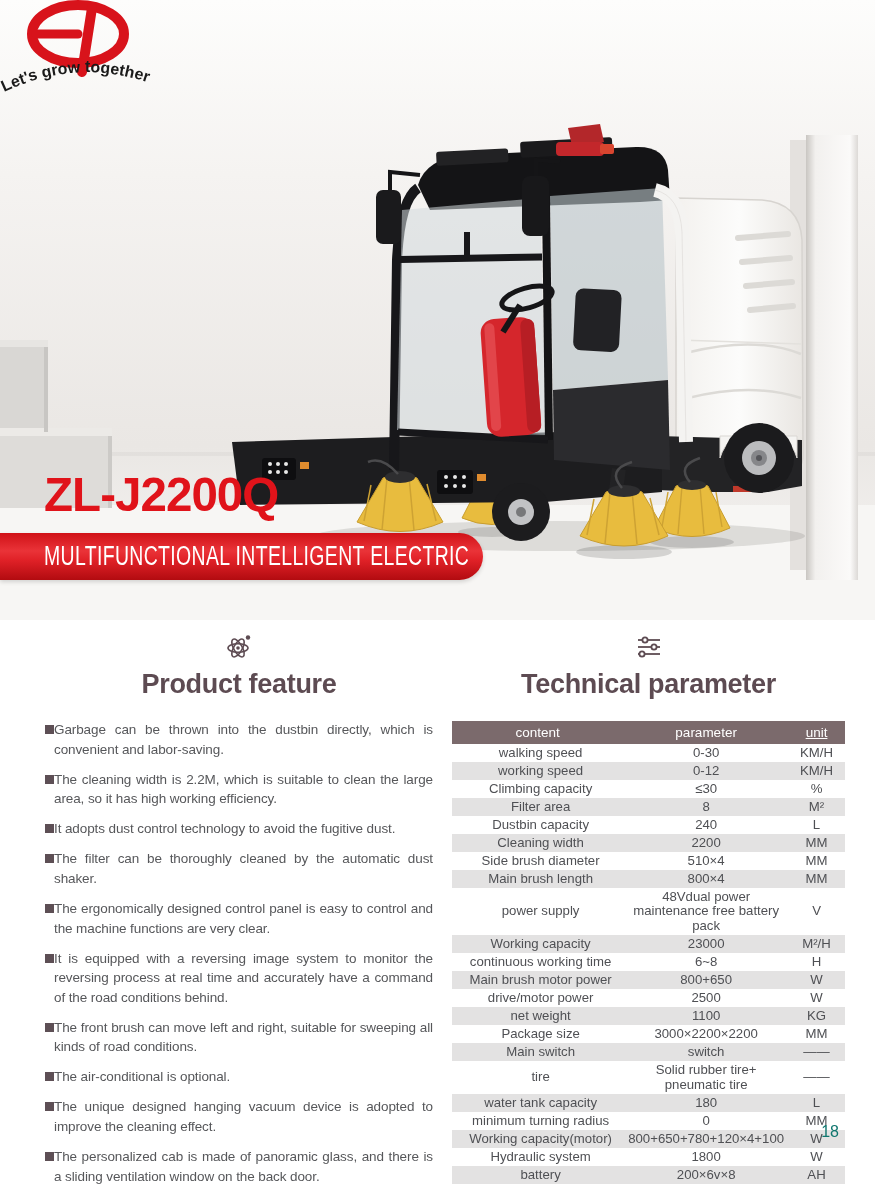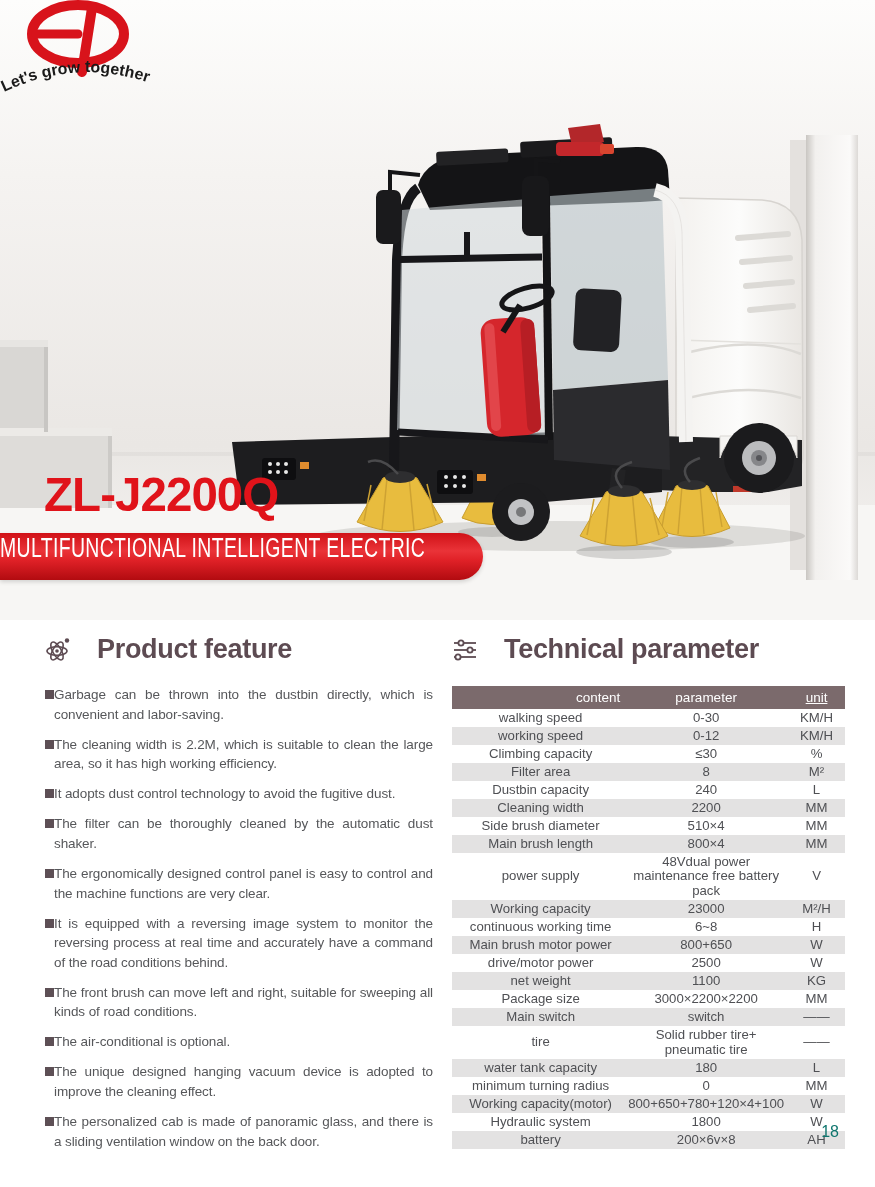--- a/index.html
+++ b/index.html
@@ -12,39 +12,39 @@
   .hero svg { position:absolute; top:0; left:0; }
 
   .logo { position:absolute; left:84px; top:52px; width:170px; height:100px; }
 
   .model-title { position:absolute; left:44px; top:466px; font-size:49px; font-weight:900;
                  color:#e0131a; letter-spacing:-1px; transform:scaleX(0.97); transform-origin:left; }
 
   .banner { position:absolute; left:0; top:533px; width:483px; height:47px;
             border-radius:0 26px 26px 0;
             background:linear-gradient(180deg,#d01117 0%,#ea3338 38%,#e02127 58%,#b20b10 100%);
-            display:flex; align-items:flex-start; box-shadow:0 2px 4px rgba(0,0,0,.15); }
+            display:flex; align-items:center; padding-left:44px; box-shadow:0 2px 4px rgba(0,0,0,.15); }
   .banner span { color:#ffffff; font-size:27px; font-weight:500; white-space:nowrap;
                  transform:scaleX(0.72); transform-origin:left center; letter-spacing:0.5px; }
 
   
-  .col-heading { display:flex; align-items:center; gap:26px; color:#5d4b52; }
+  .col-heading { display:flex; align-items:center; gap:9px; color:#5d4b52;flex-direction:column; }
   .col-heading h2 { font-size:27px; font-weight:bold; color:#5d4b52; letter-spacing:-0.3px; }
 
   .features { position:absolute; left:45px; top:634px; width:388px; }
   .feature-list { list-style:none; margin-top:20px; }
   .feature-list li { display:flex; margin-bottom:10.5px; font-size:13.5px;
                      line-height:1.45; color:#56575a; text-align:justify; letter-spacing:-0.1px; }
   .feature-list .bullet { flex:none; width:9px; height:9px; background:#5d4f55; margin-top:5px; }
 
   .specs { position:absolute; left:452px; top:634px; width:393px; }
   table.spec { width:393px; margin-top:21px; border-collapse:collapse; font-size:13.2px; color:#4f5054; }
   table.spec th { background:#7b6a6c; color:#ffffff; font-weight:normal; font-size:13.5px;
                   height:23px; padding:2px 4px; }
-  table.spec th:nth-child(1) { text-align:right; padding-left:3px; width:46%;margin-top:29px; }
+  table.spec th:nth-child(1) { text-align:center; padding-left:3px; width:46%;margin-top:29px; }
   table.spec th:nth-child(2) { text-align:center; width:39%; }
   table.spec th:nth-child(3) { text-align:center; width:15%;text-decoration:underline; }
   table.spec td { padding:1.5px 4px; height:18px; text-align:center; line-height:1.12; }
   table.spec td:nth-child(1) { text-align:center; padding-left:9px; }
   table.spec tbody tr:nth-child(even) { background:#e3e2e2; }
 
   .page-number { position:absolute; right:36px; top:1123px; font-size:16px; color:#0f766e; }
 </style>
 </head>
 <body>

